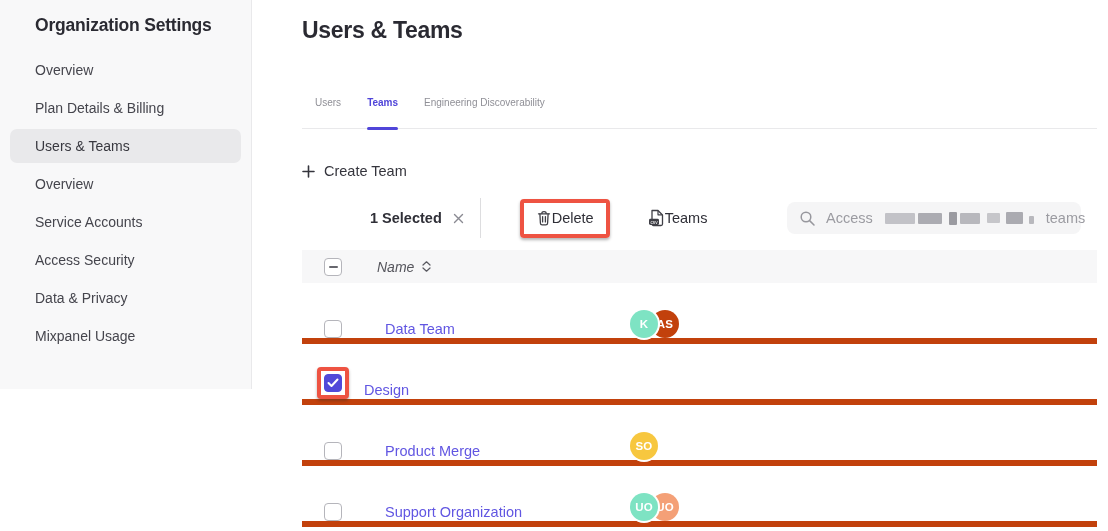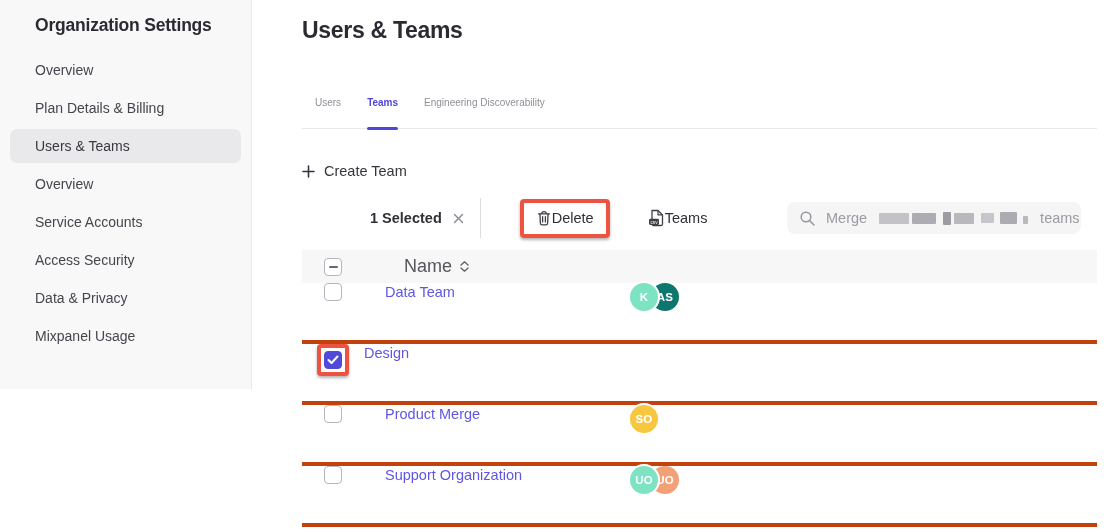--- a/index.html
+++ b/index.html
@@ -73,24 +73,24 @@
     display:flex; align-items:center; padding:0 12px; gap:10px;
     font-size:14.5px; color:#9B9BA1; cursor:text;
   }
   .redact { display:inline-flex; align-items:center; gap:3px; margin:0 2px; }
   .redact i { display:inline-block; border-radius:1px; }
 
   
   .table { margin-top:12px; }
   .thead { height:33px; background:#F7F7F8; display:flex; align-items:center; }
   .thead .cb { margin-left:22px; }
-  .name-col { display:flex; align-items:center; margin-left:62px; font-size:18px; color:#55555C; cursor:pointer; }
+  .name-col { display:flex; align-items:center; margin-left:35px; font-size:14px; color:#55555C; cursor:pointer;font-style:italic; }
   .sort { display:flex; flex-direction:column; gap:1px; margin-left:8px; }
 
-  .trow { height:61px; display:flex; align-items:flex-start; border-bottom:4px solid #c2410c; }
+  .trow { height:61px; display:flex; align-items:flex-end; border-bottom:6px solid #c2410c; }
   .trow .cb { margin-left:22px; }
   .cb {
     width:18px; height:18px; border:1.5px solid #B5B5BB; border-radius:4px;
     background:#fff; cursor:pointer; flex:none;
     display:flex; align-items:center; justify-content:center;
   }
   .cb.indeterminate .dash { width:9px; height:2px; background:#67676E; border-radius:1px; }
   .cb.checked { background:#5149D9; border-color:#5149D9; }
   .cb-annotation { margin-left:15px; padding:3px; background:#fff; }
   .cb-annotation .cb { margin-left:0; }
@@ -186,21 +186,21 @@
         <span>Teams</span>
       </button>
 
       <div class="search-box">
         <span>
           <svg width="17" height="17" viewBox="0 0 17 17">
               <circle cx="7" cy="7" r="4.8" stroke="#97979D" stroke-width="1.5" fill="none"></circle>
               <path d="M10.6 10.6 L15 15" stroke="#97979D" stroke-width="1.5" stroke-linecap="round"></path>
             </svg>
         </span>
-        <span>Merge</span>
+        <span>Access</span>
         <span class="redact">
           <i style="width:30px;height:11px;background:#C2C2C7;"></i>
           <i style="width:24px;height:11px;background:#ACACB2;"></i>
           <i style="width:8px;height:13px;background:#9B9BA1;margin-left:4px;"></i>
           <i style="width:20px;height:11px;background:#B8B8BD;"></i>
           <i style="width:13px;height:10px;background:#C6C6CA;margin-left:4px;"></i>
           <i style="width:17px;height:12px;background:#ABABB1;margin-left:3px;"></i>
           <i style="width:5px;height:8px;background:#B8B8BD;margin-left:3px;margin-top:4px;"></i>
         </span>
         <span>teams</span>
@@ -225,21 +225,21 @@
         </div>
       </div>
 
       <div class="trow">
         <span class="cb"></span>
         <div class="name-cell">
           <a class="team-link">Data Team</a>
         </div>
         <div class="avatars">
           <span class="avatar front" style="background-color: rgb(126, 227, 195);">K</span>
-          <span class="avatar" style="background-color: #0f766e;">AS</span>
+          <span class="avatar" style="background-color: #c2410c;">AS</span>
         </div>
       </div>
 
       <div class="trow">
         <span class="annotation-box cb-annotation">
           <span class="cb checked">
             <svg width="12" height="10" viewBox="0 0 12 10">
                 <path d="M1.5 5 L4.5 8 L10.5 1.5" stroke="#ffffff" stroke-width="2" fill="none" stroke-linecap="round" stroke-linejoin="round"></path>
               </svg>
           </span>

